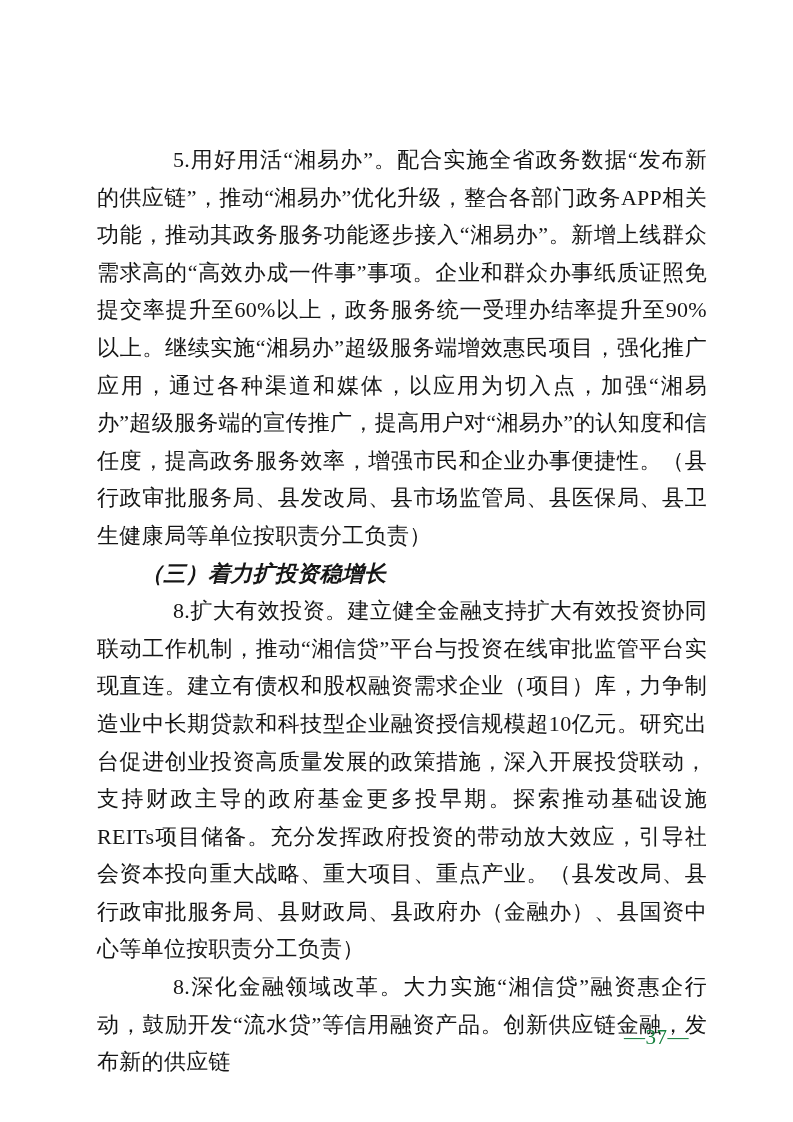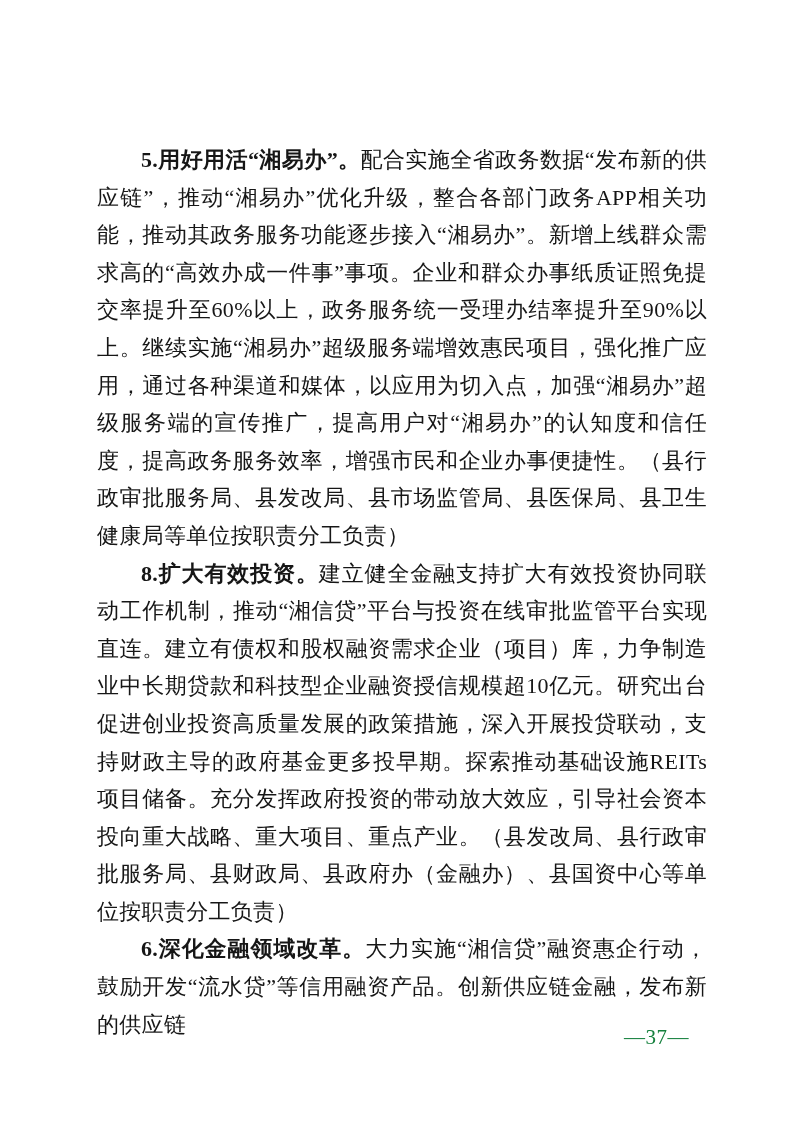--- a/index.html
+++ b/index.html
@@ -25,21 +25,22 @@
     line-height: 37.6px;
     text-align: justify;
     letter-spacing: 0.3px;
   }
   .para {
     margin: 0;
     padding: 0;
     text-indent: 2em;
   }
   .lead {
-    font-weight: bold;
+    font-weight: normal;
+    margin-left: 32px;
   }
   .heading {
     margin: 0;
     padding: 0;
     text-indent: 2em;
     font-weight: bold;
     font-style: italic;
   }
   .footer {
     position: absolute;
@@ -52,21 +53,22 @@
   }
 </style>
 </head>
 <body>
 
 <div class="page">
   <div class="content">
 
     <p class="para"><span class="lead">5.用好用活“湘易办”。</span><span>配合实施全省政务数据“发布新的供应链”，推动“湘易办”优化升级，整合各部门政务APP相关功能，推动其政务服务功能逐步接入“湘易办”。新增上线群众需求高的“高效办成一件事”事项。企业和群众办事纸质证照免提交率提升至60%以上，政务服务统一受理办结率提升至90%以上。继续实施“湘易办”超级服务端增效惠民项目，强化推广应用，通过各种渠道和媒体，以应用为切入点，加强“湘易办”超级服务端的宣传推广，提高用户对“湘易办”的认知度和信任度，提高政务服务效率，增强市民和企业办事便捷性。（县行政审批服务局、县发改局、县市场监管局、县医保局、县卫生健康局等单位按职责分工负责）</span></p>
 
+    <p class="heading">（三）着力扩投资稳增长</p>
 
     <p class="para"><span class="lead">8.扩大有效投资。</span><span>建立健全金融支持扩大有效投资协同联动工作机制，推动“湘信贷”平台与投资在线审批监管平台实现直连。建立有债权和股权融资需求企业（项目）库，力争制造业中长期贷款和科技型企业融资授信规模超10亿元。研究出台促进创业投资高质量发展的政策措施，深入开展投贷联动，支持财政主导的政府基金更多投早期。探索推动基础设施REITs项目储备。充分发挥政府投资的带动放大效应，引导社会资本投向重大战略、重大项目、重点产业。（县发改局、县行政审批服务局、县财政局、县政府办（金融办）、县国资中心等单位按职责分工负责）</span></p>
 
-    <p class="para"><span class="lead">6.深化金融领域改革。</span><span>大力实施“湘信贷”融资惠企行动，鼓励开发“流水贷”等信用融资产品。创新供应链金融，发布新的供应链</span></p>
+    <p class="para"><span class="lead">8.深化金融领域改革。</span><span>大力实施“湘信贷”融资惠企行动，鼓励开发“流水贷”等信用融资产品。创新供应链金融，发布新的供应链</span></p>
 
   </div>
 
   <div class="footer">—37—</div>
 </div>
 
 </body></html>

